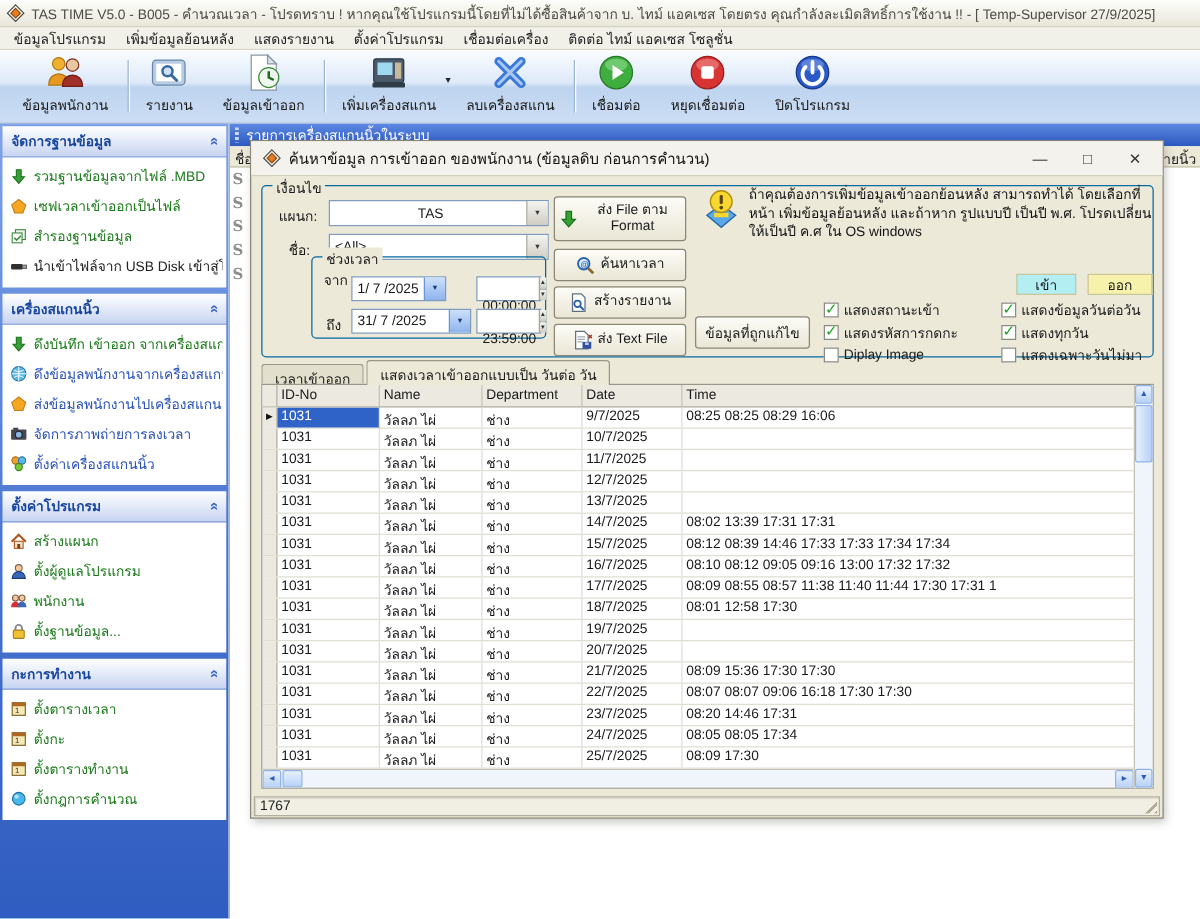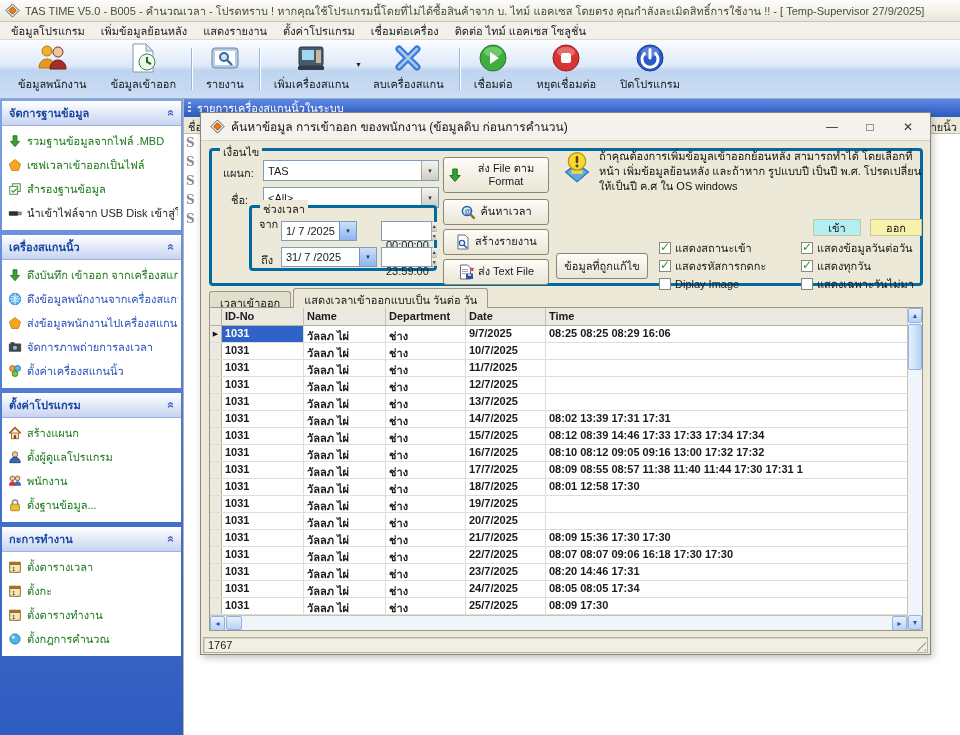--- a/index.html
+++ b/index.html
@@ -50,21 +50,21 @@
   .bg-rows { position:absolute; top:37px; left:2px; width:14px; display:flex; flex-direction:column; gap:5px; }
   .bg-s { color:#8d8d8d; font-weight:bold; font-size:12px; font-family:"DejaVu Serif",serif; }
 
   
   .dialog { position:absolute; left:16px; top:13px; width:731px; height:543px; background:#ece9d8; border:1px solid #88857a; box-shadow:2px 3px 7px rgba(60,60,50,.30); }
   .dlg-title { height:28px; background:#f4f2ec; border-bottom:1px solid #d3d0c0; display:flex; align-items:center; gap:6px; padding:0 6px 0 9px; }
   .dlg-title .ttl { flex:1; font-size:12px; color:#141414; white-space:nowrap; overflow:hidden; }
   .dlg-ctrl { width:32px; height:22px; display:flex; align-items:center; justify-content:center; font-size:12px; color:#333; }
   .dlg-body { position:relative; height:514px; }
 
-  .grp { position:absolute; border:3px solid #0369a1; border-radius:4px; }
+  .grp { position:absolute; border:1px solid #0369a1; border-radius:4px; }
   .grp-label { position:absolute; top:-8px; left:8px; background:#ece9d8; padding:0 3px; }
   .grp-cond { left:8px; top:7px; width:714px; height:138px; }
   .grp-range { left:48px; top:64px; width:188px; height:66px; }
 
   .flabel { position:absolute; white-space:nowrap; }
   .combo { position:absolute; height:21px; background:#fff; border:1px solid #7f9db9; display:flex; align-items:center; padding-left:4px; }
   .combo .cval { flex:1; white-space:nowrap; overflow:hidden; }
   .combo .arrow { width:17px; align-self:stretch; background:linear-gradient(180deg,#f5f5f1,#cfccc2); border-left:1px solid #a8a498; display:flex; align-items:center; justify-content:center; }
   .combo .arrow::after { content:"▼"; font-size:6px; color:#3a3a3a; }
   .combo.blue .arrow { background:linear-gradient(180deg,#cde0fa,#8eb4ec); border-left:1px solid #6a94d8; }
@@ -93,21 +93,21 @@
   .cb { width:12px; height:12px; background:#fff; border:1px solid #8a8a82; position:relative; flex:0 0 12px; }
   .cb-row.checked .cb::after { content:"✓"; position:absolute; left:0px; top:-3px; color:#17a317; font-weight:bold; font-size:12px; }
 
   .edited-btn { position:absolute; left:355px; top:112px; width:92px; height:26px; background:linear-gradient(180deg,#fdfcf7,#e9e6d5); border:1px solid #8a8678; border-radius:3px; display:flex; align-items:center; justify-content:center; }
 
   .tabs { position:absolute; left:8px; top:147px; height:20px; display:flex; }
   .tab { padding:2px 10px 0; background:#e2dfcc; border:1px solid #9a968a; border-bottom:none; border-radius:3px 3px 0 0; margin-right:2px; position:relative; top:3px; height:17px; }
   .tab.active { background:#ece9d8; top:0; height:20px; z-index:2; }
 
   .grid { position:absolute; left:8px; top:166px; width:714px; height:324px; background:#fff; border:1px solid #9a968a; display:flex; }
-  .grid-left { flex:1; display:flex; flex-direction:column; overflow:hidden;font-weight:bold; }
+  .grid-left { flex:1; display:flex; flex-direction:column; overflow:hidden; }
   .grid-head { display:flex; height:18px; flex:0 0 18px; background:#ece9e0; border-bottom:1px solid #b5b2a4; }
   .grid-head .hc { padding:2px 3px 0; border-right:1px solid #c6c3b4; white-space:nowrap; overflow:hidden; }
   .grid-rows { flex:1; overflow:hidden; }
   .grid-row { display:flex; height:17px; border-bottom:1px solid #e0ded2; }
   .grid-row .cell { padding:1px 3px 0; border-right:1px solid #e0ded2; white-space:nowrap; overflow:hidden; }
   .c-mk { flex:0 0 12px; background:#ece9e0; border-right:1px solid #b5b2a4 !important; padding:0 !important; text-align:center; font-size:7px; line-height:16px; color:#111; }
   .c-id { flex:0 0 82px; }
   .c-nm { flex:0 0 82px; }
   .c-dp { flex:0 0 80px; }
   .c-dt { flex:0 0 80px; }
@@ -157,38 +157,38 @@
       <div class="tb-btn">
         <span class="tb-icon"><svg viewBox="0 0 32 32">
             <circle cx="11" cy="9" r="5" fill="#f0b030" stroke="#b07810"></circle>
             <path d="M3 26c0-6 4-9 8-9s8 3 8 9z" fill="#e89820" stroke="#b07810"></path>
             <circle cx="22" cy="10" r="5" fill="#e8c8a0" stroke="#803028"></circle>
             <path d="M14 27c0-6 4-9 8-9s8 3 8 9z" fill="#a03028" stroke="#701c18"></path>
           </svg></span>
         <span class="tb-label">ข้อมูลพนักงาน</span>
       </div>
 
+      <div class="tb-btn sep-before">
+        <span class="tb-icon"><svg viewBox="0 0 32 32">
+            <rect x="3" y="6" width="26" height="20" rx="3" fill="#b8cce4" stroke="#6888a8"></rect>
+            <rect x="6" y="9" width="20" height="14" fill="#fff"></rect>
+            <circle cx="15" cy="15" r="4" fill="#cfe2f3" stroke="#3868a0" stroke-width="2"></circle>
+            <line x1="18" y1="18" x2="23" y2="23" stroke="#3868a0" stroke-width="2.4"></line>
+          </svg></span>
+        <span class="tb-label">รายงาน</span>
+      </div>
+
       <div class="tb-btn">
         <span class="tb-icon"><svg viewBox="0 0 32 32">
             <path d="M6 2h13l7 7v21H6z" fill="#fff" stroke="#8898a8"></path>
             <path d="M19 2l7 7h-7z" fill="#d8e0e8" stroke="#8898a8"></path>
             <circle cx="20" cy="20" r="8" fill="#eef6ee" stroke="#3a8a3a"></circle>
             <path d="M20 15v5l4 2" stroke="#1c6a1c" fill="none" stroke-width="2"></path>
           </svg></span>
         <span class="tb-label">ข้อมูลเข้าออก</span>
-      </div>
-
-      <div class="tb-btn sep-before">
-        <span class="tb-icon"><svg viewBox="0 0 32 32">
-            <rect x="3" y="6" width="26" height="20" rx="3" fill="#b8cce4" stroke="#6888a8"></rect>
-            <rect x="6" y="9" width="20" height="14" fill="#fff"></rect>
-            <circle cx="15" cy="15" r="4" fill="#cfe2f3" stroke="#3868a0" stroke-width="2"></circle>
-            <line x1="18" y1="18" x2="23" y2="23" stroke="#3868a0" stroke-width="2.4"></line>
-          </svg></span>
-        <span class="tb-label">รายงาน</span>
       </div>
 
       <div class="tb-btn sep-before has-dropdown">
         <span class="tb-icon"><svg viewBox="0 0 32 32">
             <rect x="4" y="5" width="24" height="19" rx="2" fill="#4a5a6a" stroke="#283848"></rect>
             <rect x="7" y="8" width="12" height="10" fill="#9fd8ef"></rect>
             <rect x="21" y="8" width="5" height="13" fill="#c8b89c"></rect>
             <rect x="3" y="24" width="26" height="4" rx="1" fill="#303c48"></rect>
           </svg></span>
         <span class="tb-label">เพิ่มเครื่องสแกน</span>
@@ -439,21 +439,21 @@
           <span class="dlg-ctrl">□</span>
           <span class="dlg-ctrl">✕</span>
         </div>
         <div class="dlg-body">
 
           <div class="grp grp-cond">
             <span class="grp-label">เงื่อนไข</span>
           </div>
 
           <span class="flabel" style="left:22px;top:23px;">แผนก:</span>
-          <div class="combo" style="left:62px;top:19px;width:176px;">
+          <div class="combo" style="left:62px;top:19px;width:176px;text-align:center;">
             <span class="cval">TAS</span>
             <span class="arrow"></span>
           </div>
 
           <span class="flabel" style="left:30px;top:50px;">ชื่อ:</span>
           <div class="combo" style="left:62px;top:46px;width:176px;">
             <span class="cval">&lt;All&gt;</span>
             <span class="arrow"></span>
           </div>
 

